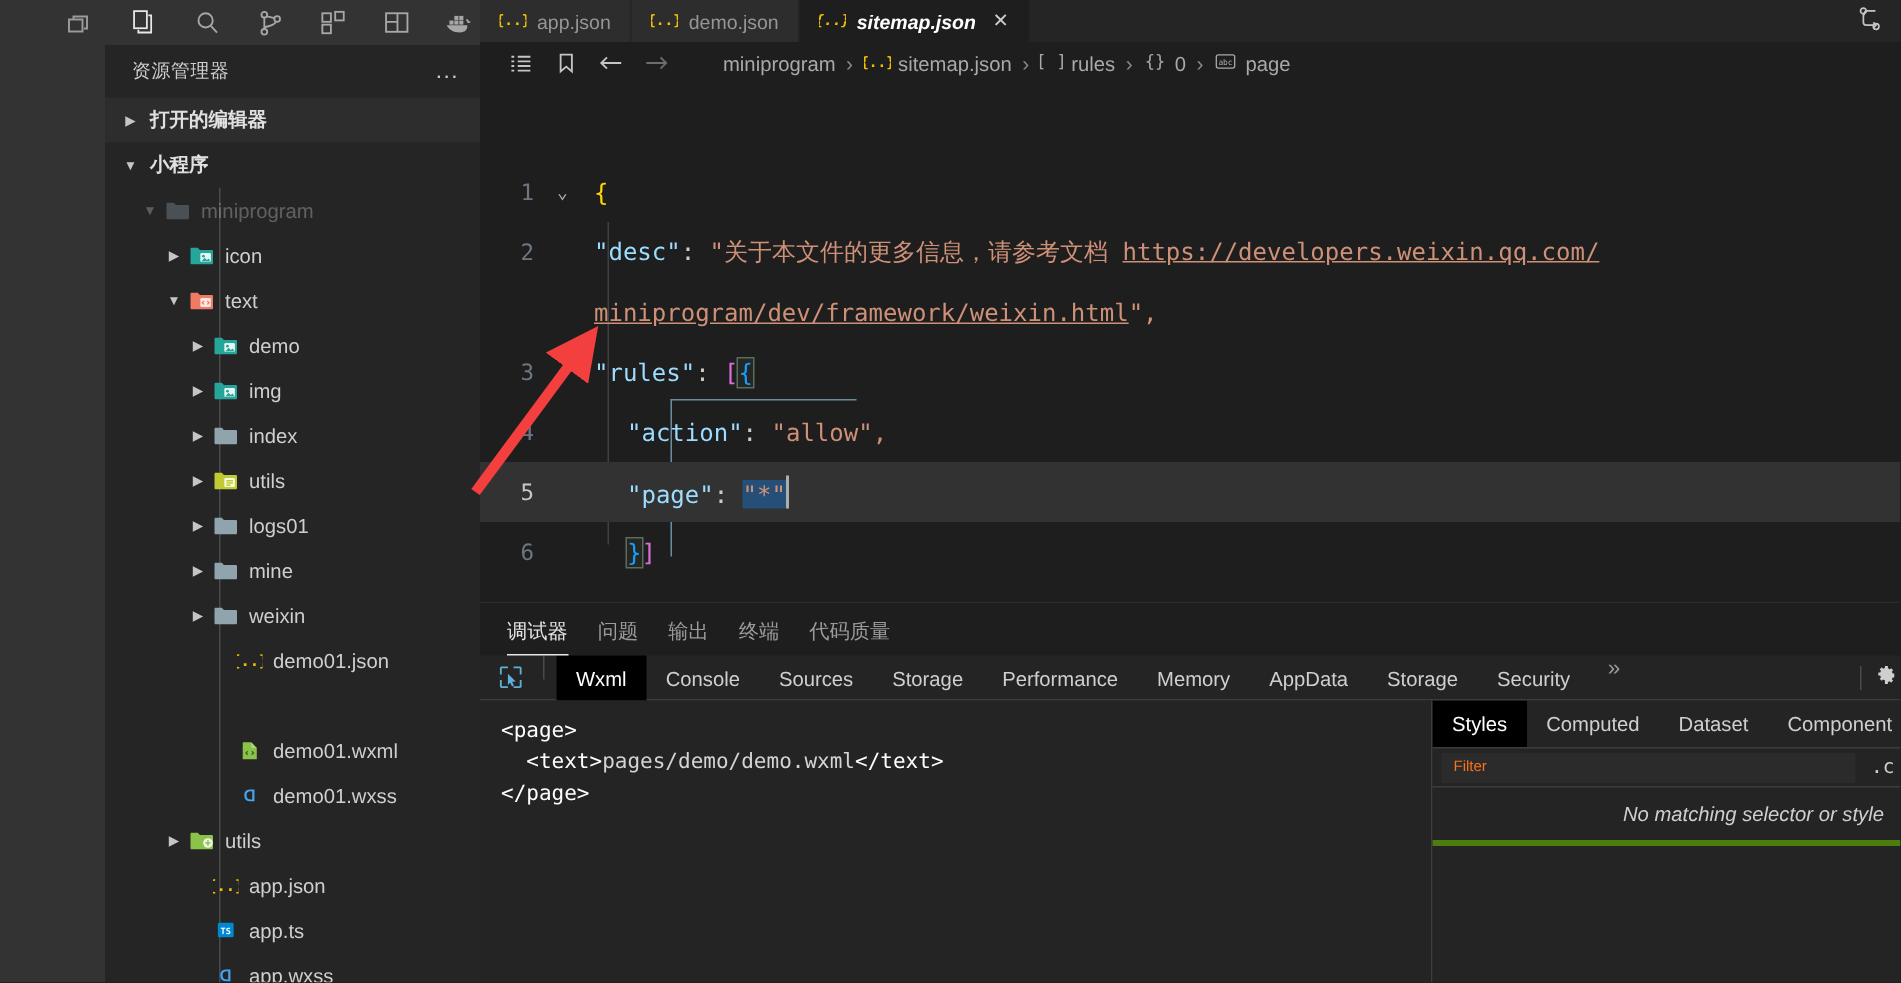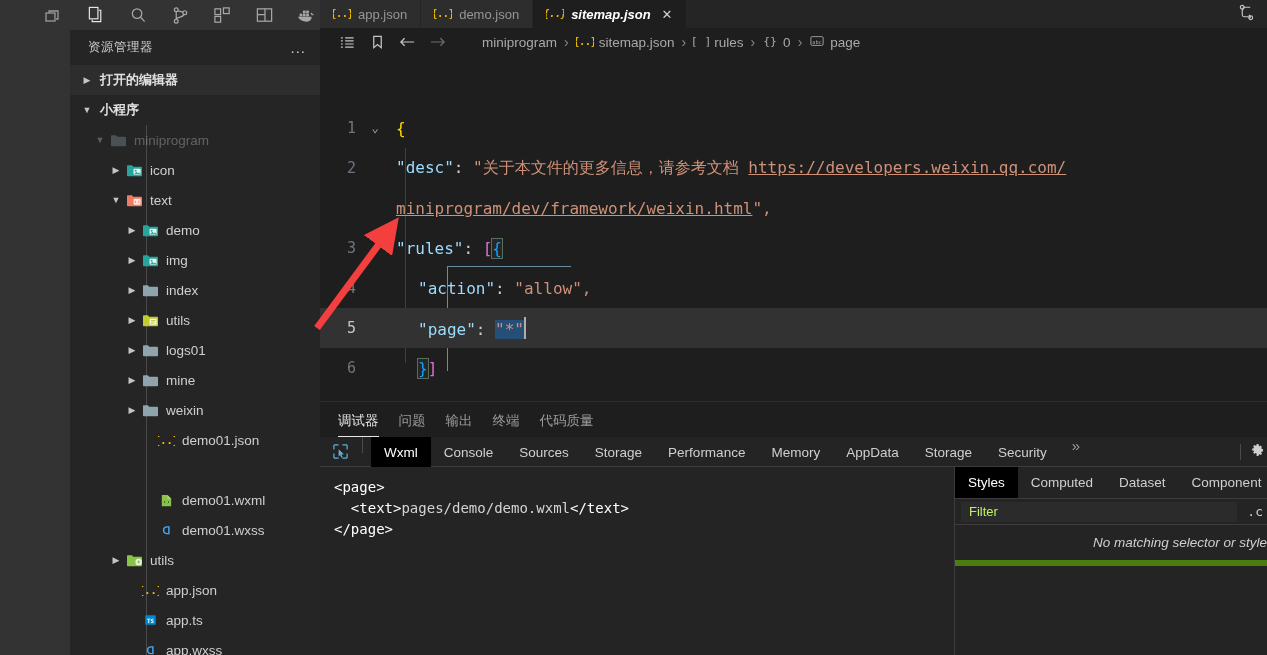--- a/index.html
+++ b/index.html
@@ -125,24 +125,24 @@
   }
   .wxml .ln{ height:21px; white-space:pre; }
   .t-tag{ color:#ffffff; }
   .t-txt{ color:#d4d4d4; }
   .stylespane{ width:312px; flex:0 0 312px; background:#242424; display:flex; flex-direction:column; }
   .sp-tabs{ height:32px; display:flex; align-items:center; border-bottom:1px solid #3c3c3c; overflow:hidden;}
   .sptab{ padding:0 13px; height:32px; display:flex; align-items:center; font-size:13.5px; color:#cfcfcf; }
   .sptab.active{ background:#000000; color:#ffffff; }
   .sp-filter{ height:26px; display:flex; align-items:center; border-bottom:1px solid #3c3c3c; }
   .sp-filterin{ flex:1 1 auto; background:#2b2b2b; height:20px; margin:0 0 0 6px;
-                color:#bef264; font-size:13px; display:flex; align-items:center; padding-left:8px; }
+                color:#f97316; font-size:10px; display:flex; align-items:center; padding-left:8px; }
   .sp-cls{ color:#cfcfcf; font-size:13px; padding:0 4px 0 10px; font-family:"DejaVu Sans Mono",monospace;}
-  .sp-empty{ padding:10px 0 0 0; text-align:right; font-style:italic; color:#cfcfcf; font-size:13.5px;
-             border-bottom:6px solid #4d7c0f; padding-bottom:10px;}
+  .sp-empty{ padding:10px 11px 0 0; text-align:right; font-style:italic; color:#cfcfcf; font-size:13.5px;
+             border-bottom:4px solid #4d7c0f; padding-bottom:10px;}
   .sp-rest{ flex:1 1 auto; }
 
   
   .arrow{ position:absolute; left:0; top:0; pointer-events:none; }
 </style>
 </head>
 <body>
 
 <div class="app">
 

